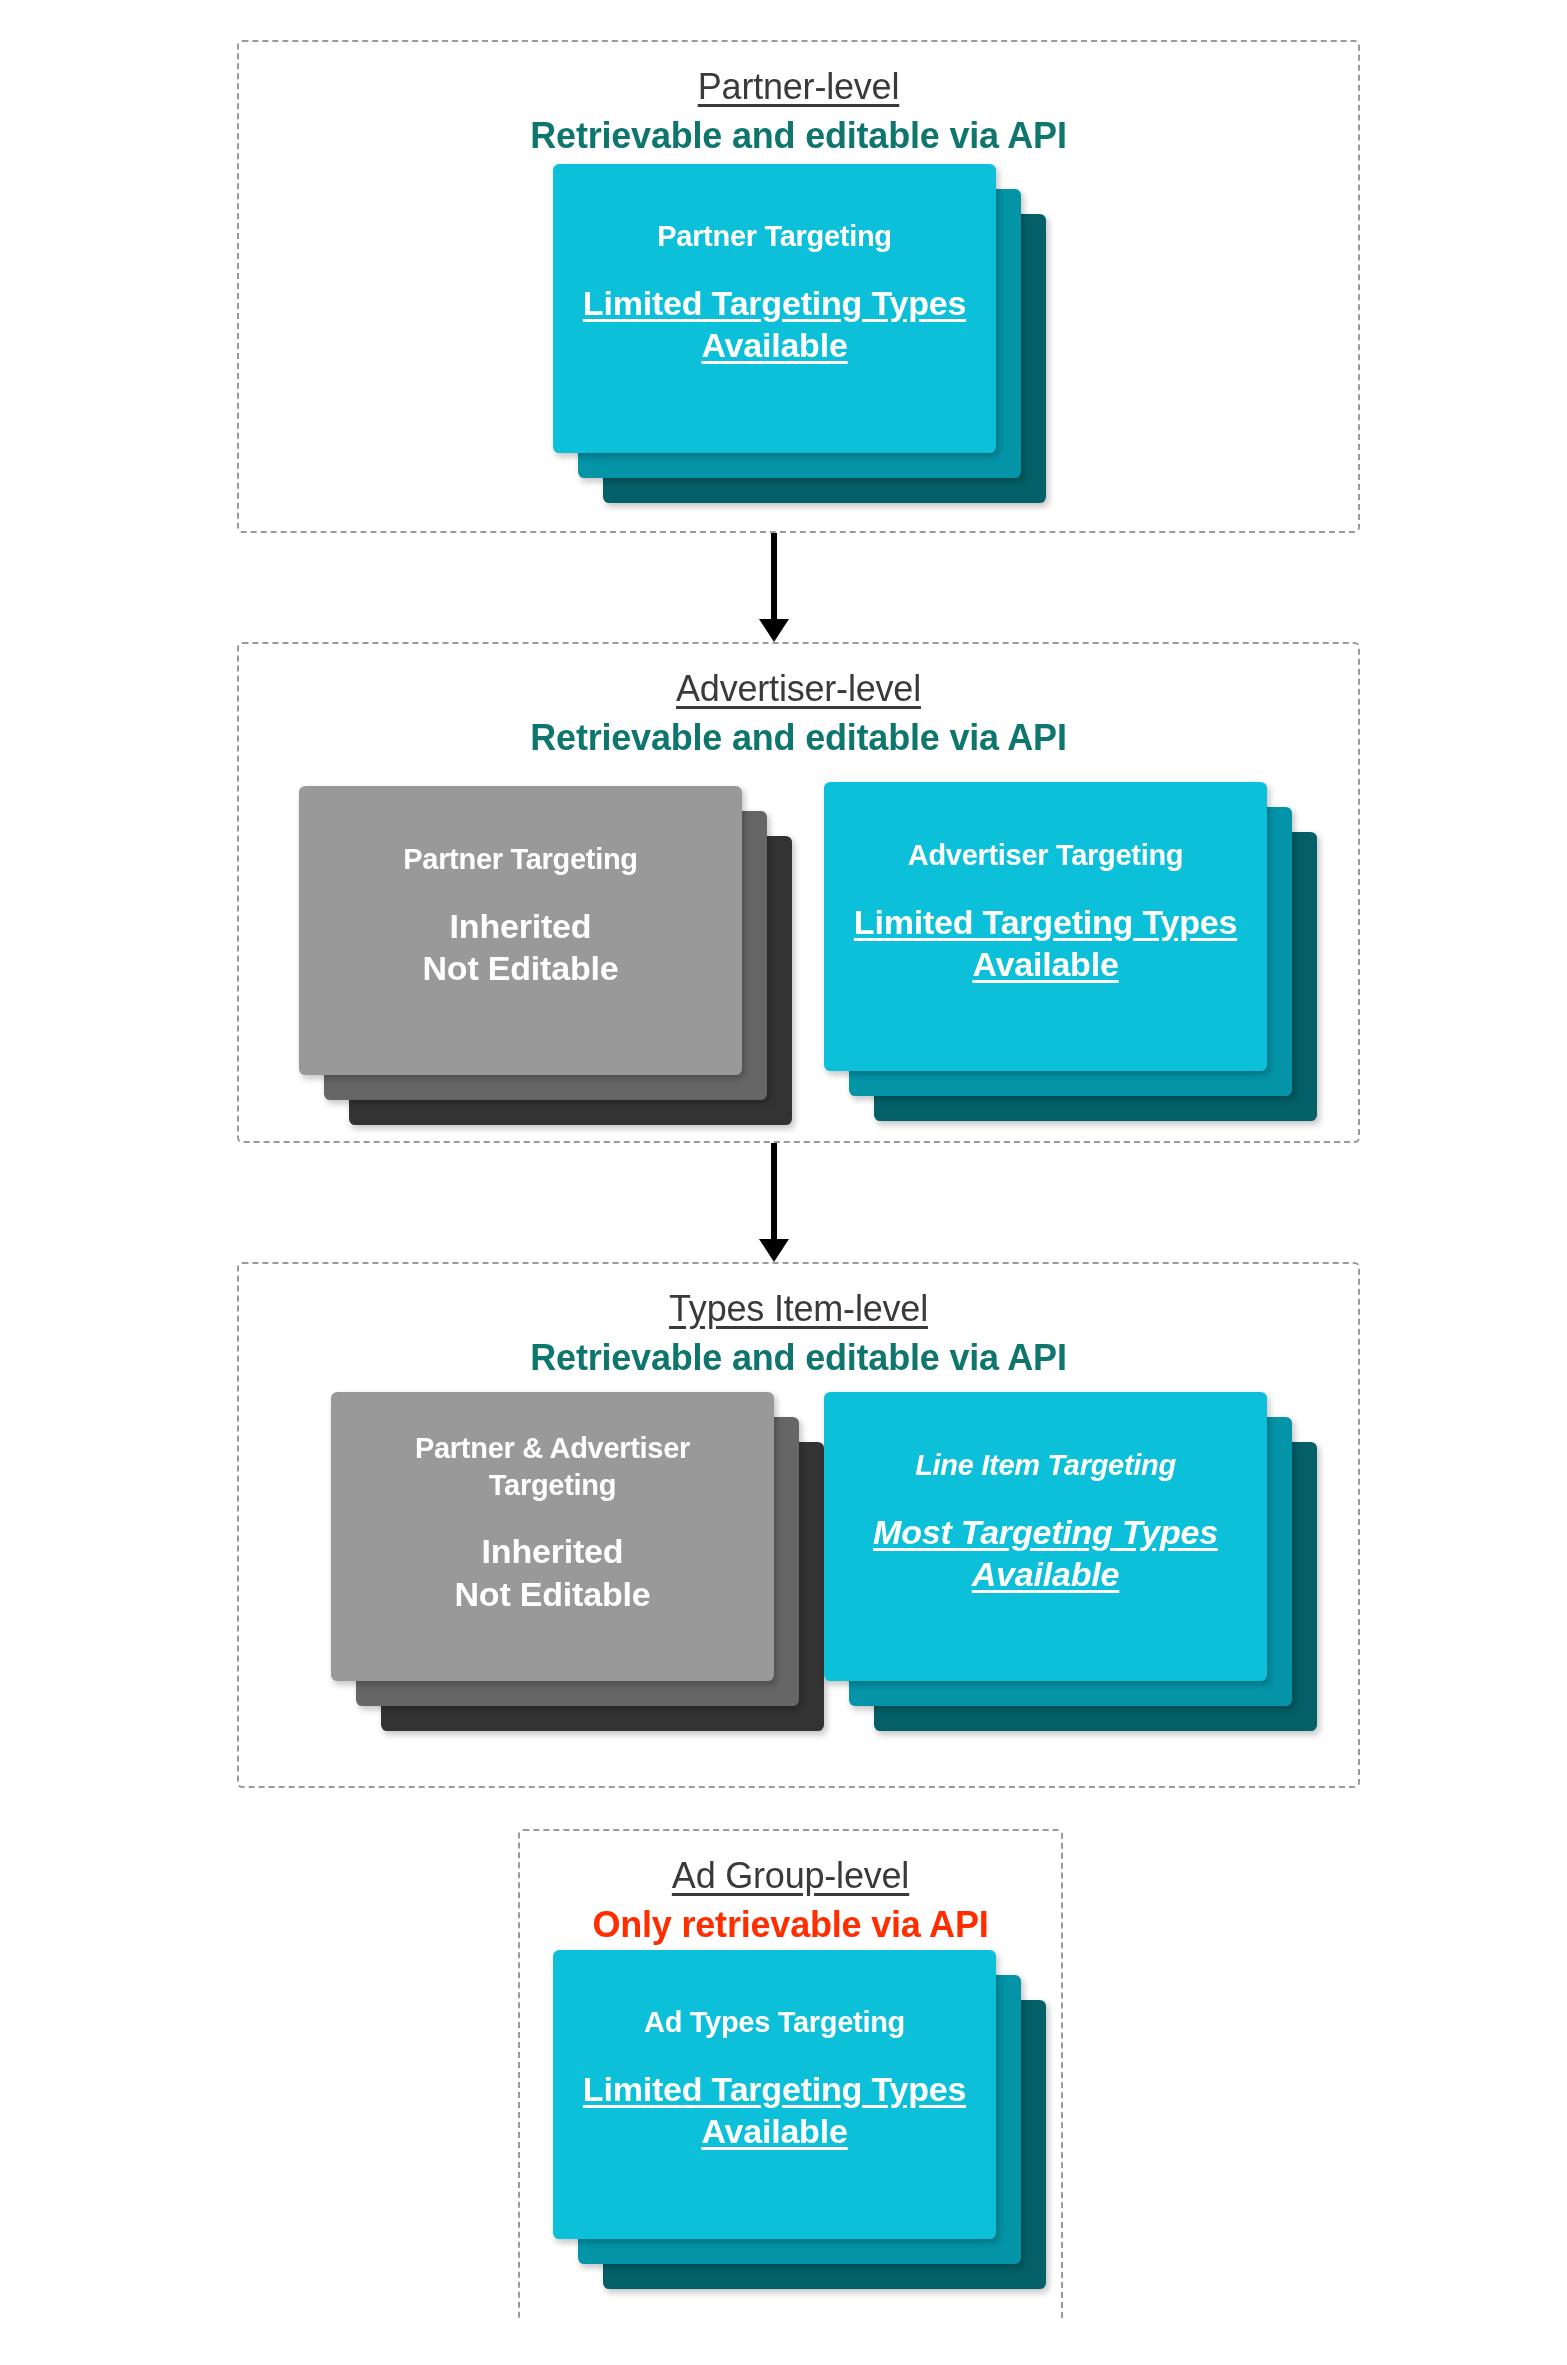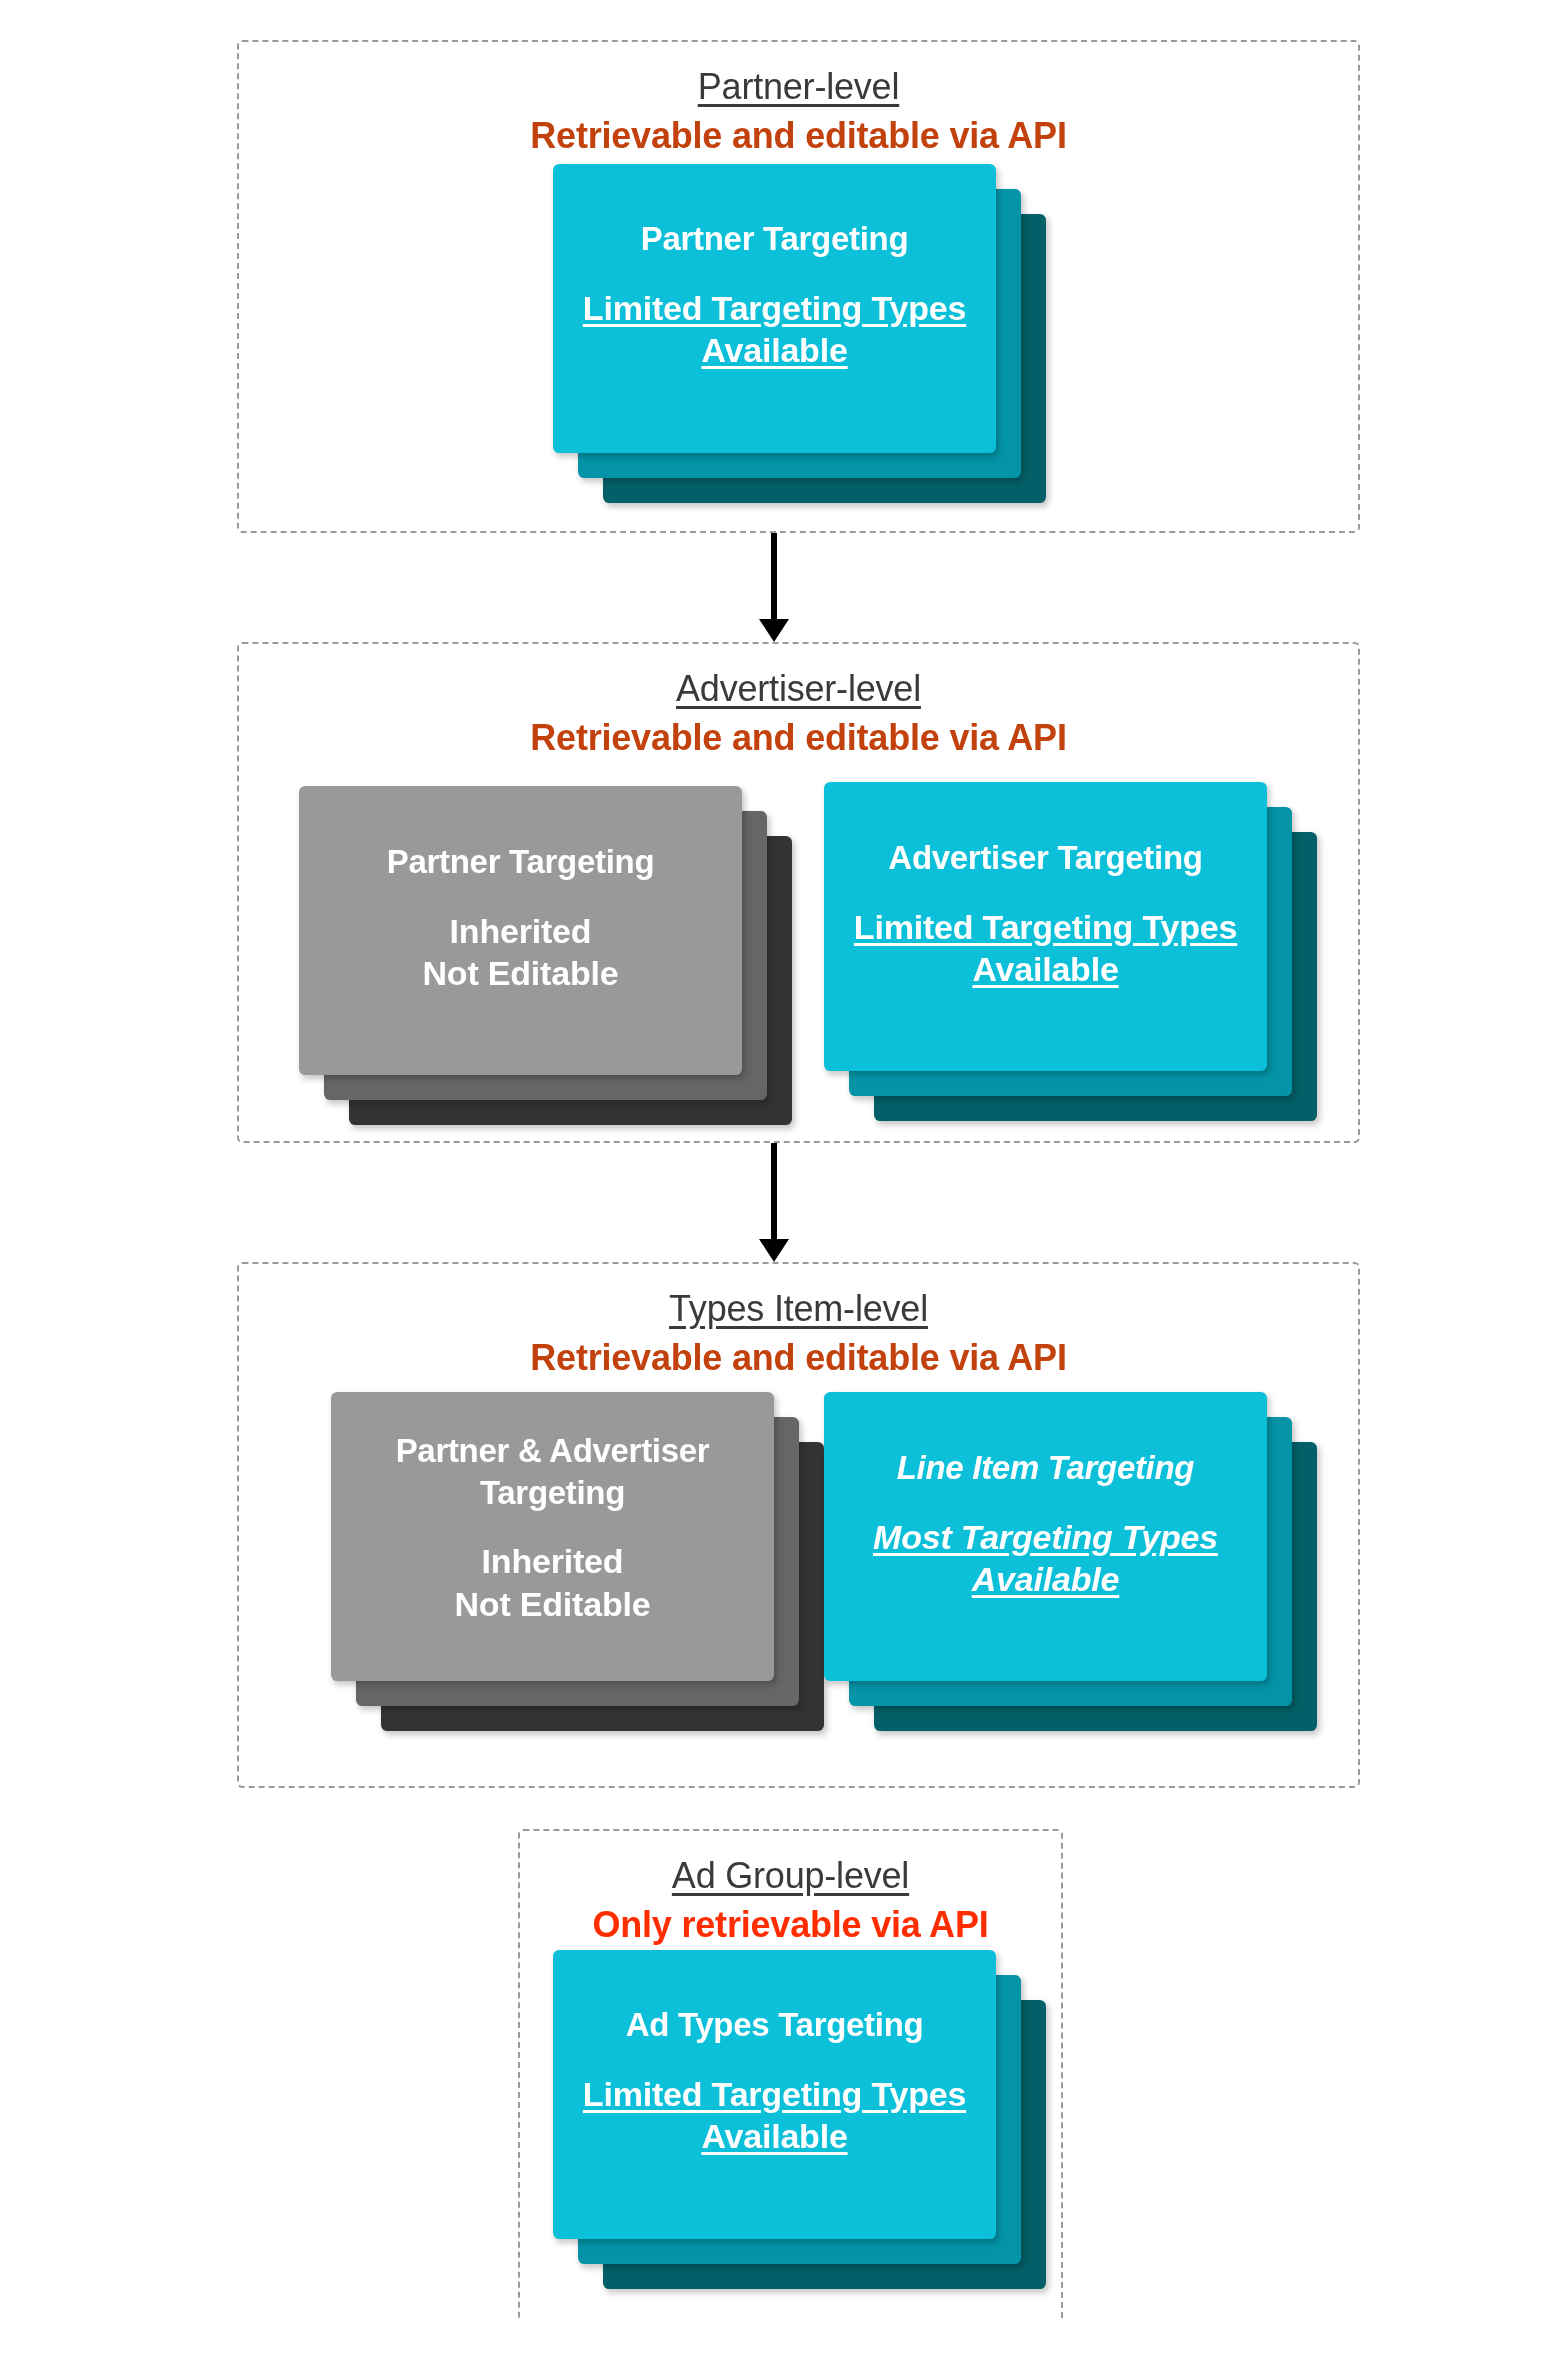--- a/index.html
+++ b/index.html
@@ -42,21 +42,21 @@
     font-weight: 400;
     color: #3a3a3a;
     text-decoration: underline;
     text-underline-offset: 4.5px;
     letter-spacing: -0.2px;
   }
   .level-sub {
     display: block;
     font-size: 36px;
     font-weight: 700;
-    color: #c2410c;
+    color: #0f766e;
     margin-top: 5.4px;
     letter-spacing: -0.2px;
   }
   .level-sub.danger { color: #ff2d00; }
 
   
   .stack {
     position: absolute;
   }
   .layer {
@@ -80,21 +80,21 @@
   .card-body {
     position: absolute;
     left: 0; right: 0;
     text-align: center;
     color: #ffffff;
     padding: 0 19.6px;
     box-sizing: border-box;
   }
   .card-title {
     display: block;
-    font-size: 33px;
+    font-size: 29px;
     font-weight: 700;
     line-height: 1.26;
     letter-spacing: -0.3px;
   }
   .card-note {
     display: block;
     margin-top: 27px;
     font-size: 34px;
     font-weight: 700;
     line-height: 1.26;

